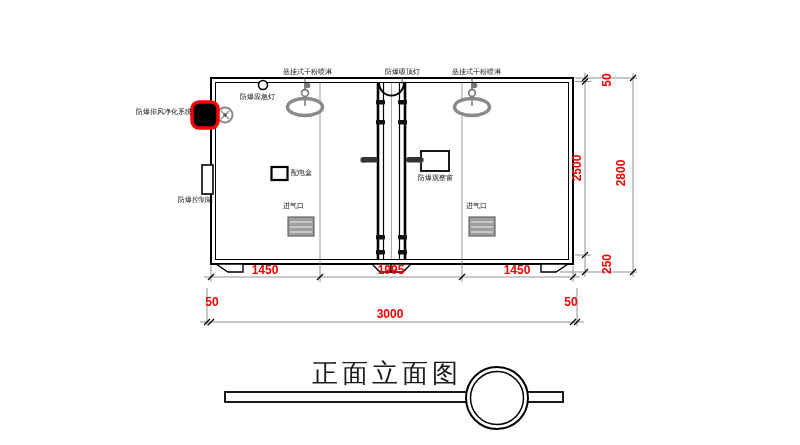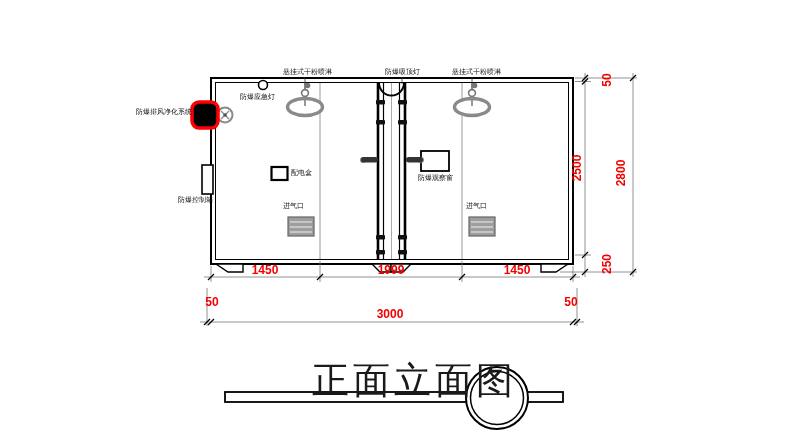--- a/index.html
+++ b/index.html
@@ -5,21 +5,21 @@
   html,body{margin:0;padding:0;background:#fff;}
   .stage{position:relative;width:800px;height:445px;background:#fff;overflow:hidden;
          font-family:"Liberation Sans","DejaVu Sans",sans-serif;border-radius:6px;}
   .stage svg{position:absolute;left:0;top:0;}
   .lbl{position:absolute;font-size:7px;line-height:1.1;color:#111;white-space:nowrap;}
   .lbl.r{text-align:right;}
   .dim{position:absolute;font-size:12px;font-weight:600;color:#f40000;white-space:nowrap;
        transform:translate(-50%,-50%);line-height:1;}
   .dim.v{transform:translate(-50%,-50%) rotate(-90deg);}
   .title{position:absolute;font-family:Liberation Sans, sans-serif;
-         font-size:37px;letter-spacing:4px;color:#1a1a1a;white-space:nowrap;}
+         font-size:26px;letter-spacing:4px;color:#1a1a1a;white-space:nowrap;}
 </style>
 </head>
 <body>
 
 <div class="stage">
 
   <svg width="800" height="445" viewBox="0 0 800 445">
 
     <g>
       <rect x="211" y="78" width="362" height="186" fill="#fff" stroke="#000" stroke-width="2"></rect>
@@ -158,21 +158,21 @@
   <div class="lbl" style="left:452px;top:68px;">悬挂式干粉喷淋</div>
   <div class="lbl" style="left:240px;top:93px;">防爆应急灯</div>
   <div class="lbl r" style="left:136px;top:108px;">防爆排风净化系统</div>
   <div class="lbl" style="left:178px;top:196px;">防爆控制箱</div>
   <div class="lbl" style="left:291px;top:169px;">配电盒</div>
   <div class="lbl" style="left:418px;top:174px;">防爆观察窗</div>
   <div class="lbl" style="left:283px;top:202px;">进气口</div>
   <div class="lbl" style="left:466px;top:202px;">进气口</div>
 
   <div class="dim" style="left:265px;top:270px;">1450</div>
-  <div class="dim" style="left:391px;top:270px;">1999</div>
+  <div class="dim" style="left:391px;top:270px;">1995</div>
   <div class="dim" style="left:517px;top:270px;">1450</div>
   <div class="dim" style="left:212px;top:302px;">50</div>
   <div class="dim" style="left:390px;top:314px;">3000</div>
   <div class="dim" style="left:571px;top:302px;">50</div>
 
   <div class="dim v" style="left:607px;top:80px;">50</div>
   <div class="dim v" style="left:577px;top:168px;">2500</div>
   <div class="dim v" style="left:621px;top:173px;">2800</div>
   <div class="dim v" style="left:607px;top:264px;">250</div>
 

